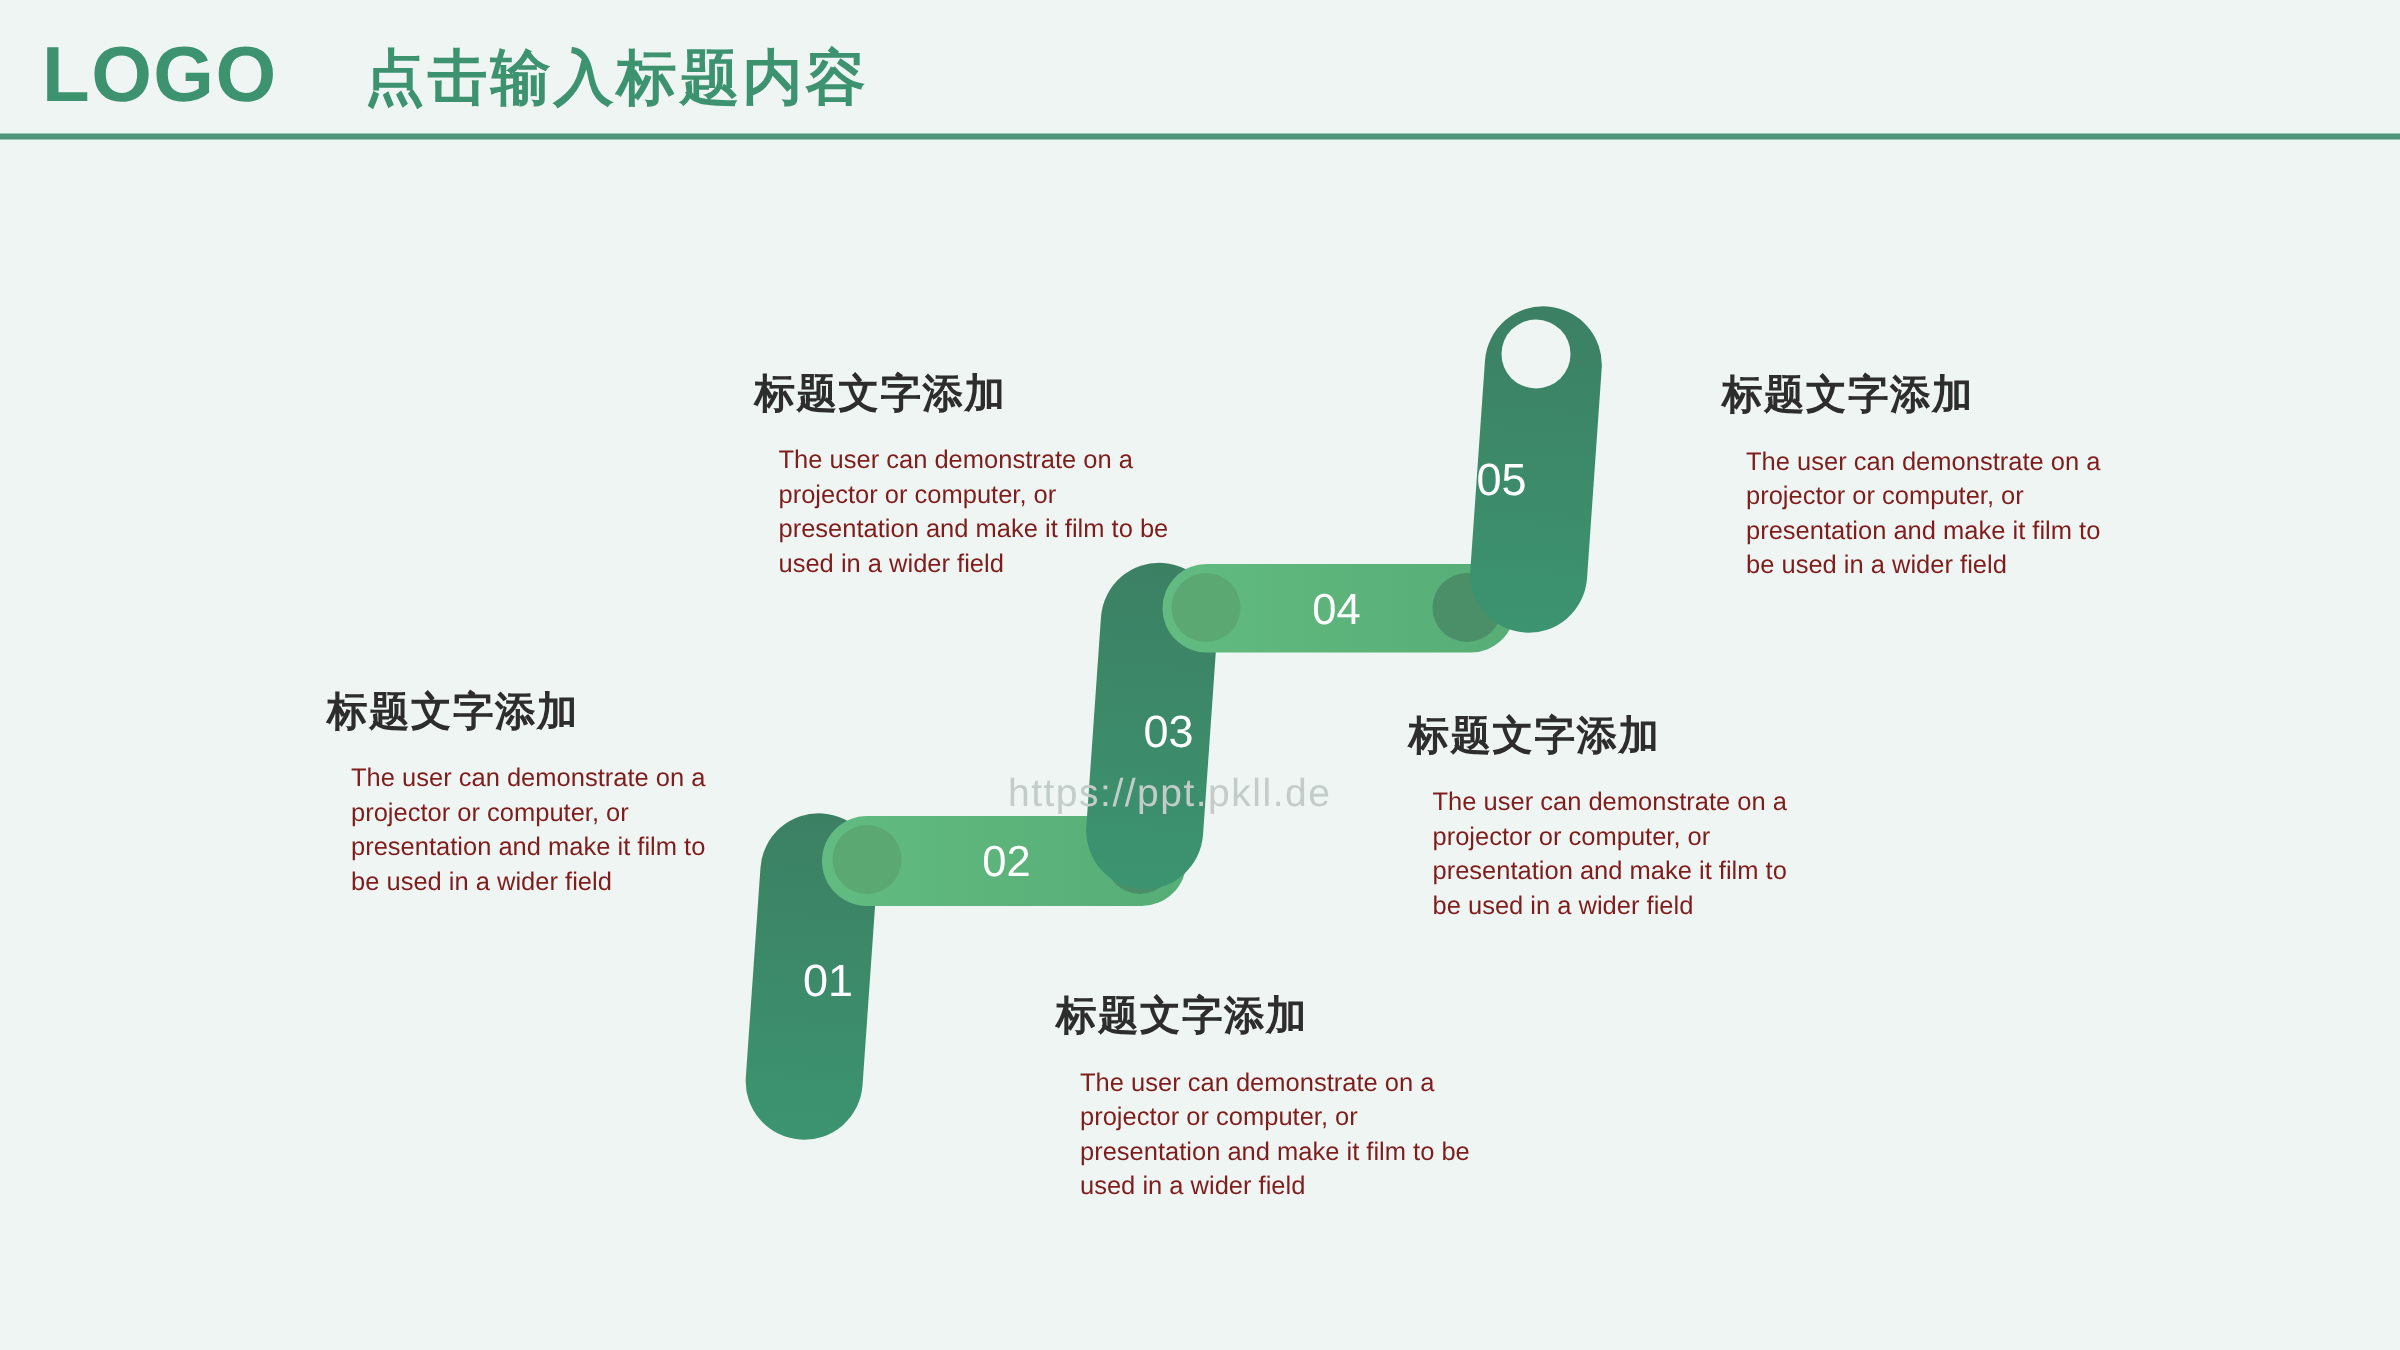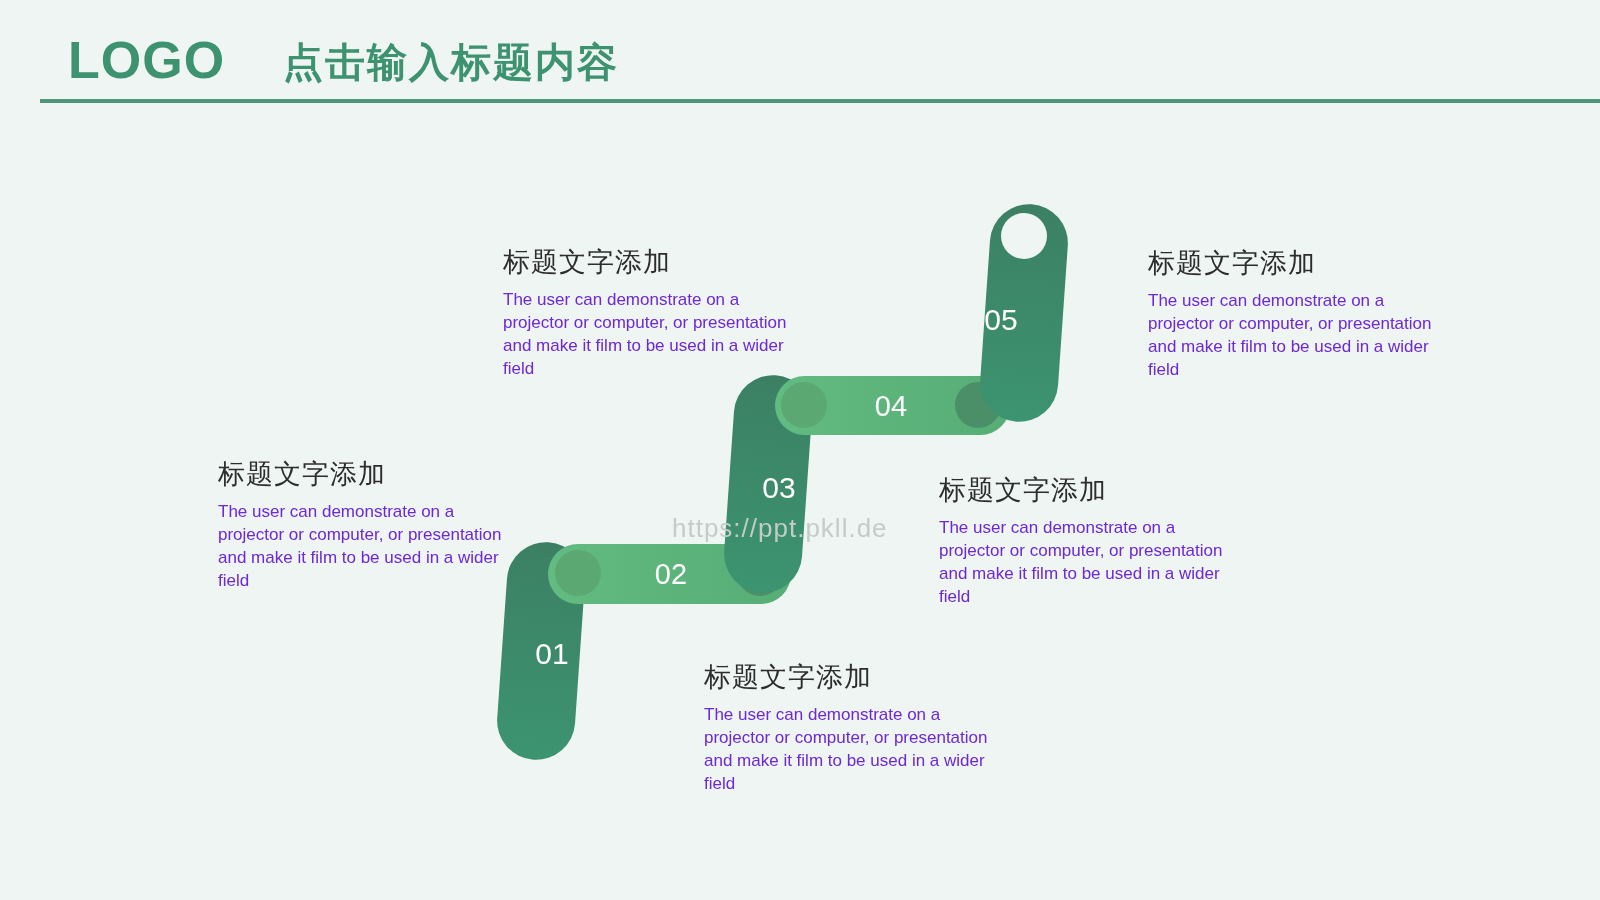--- a/index.html
+++ b/index.html
@@ -12,24 +12,23 @@
     height: 900px;
     position: relative;
     overflow: hidden;
     font-family: "Liberation Sans", "DejaVu Sans", sans-serif;
     -webkit-font-smoothing: antialiased;
   }
 
   
   #header {
     position: absolute;
-    left: 0; top: 10px;
+    left: 0; top: 0;
     width: 1324px;
     height: 92px;
-    margin-left: 40px;
   }
   #logo {
     position: absolute;
     left: 28px;
     top: 20px;
     font-size: 52px;
     font-weight: bold;
     color: #3d9270;
     letter-spacing: 1px;
     line-height: 60px;
@@ -79,32 +78,32 @@
     white-space: nowrap;
     pointer-events: none;
   }
 
   
   .text-block {
     position: absolute;
   }
   .tb-title {
     font-size: 27px;
-    font-weight: normal;
+    font-weight: bold;
     color: #2d2d2d;
     letter-spacing: 1px;
     line-height: 34px;
     margin: 0 0 9px 0;
     white-space: nowrap;
   }
   .tb-body {
     font-size: 17px;
-    color: #6d28d9;
+    color: #7f1d1d;
     line-height: 23px;
-    margin: 0;
+    margin: 16px;
   }
 
   #block-1 { left: 218px; top: 457px; width: 290px; }
   #block-2 { left: 704px; top: 660px; width: 296px; }
   #block-3 { left: 503px; top: 245px; width: 300px; }
   #block-4 { left: 939px; top: 473px; width: 290px; }
   #block-5 { left: 1148px; top: 246px; width: 290px; }
 </style>
 </head>
 <body>

